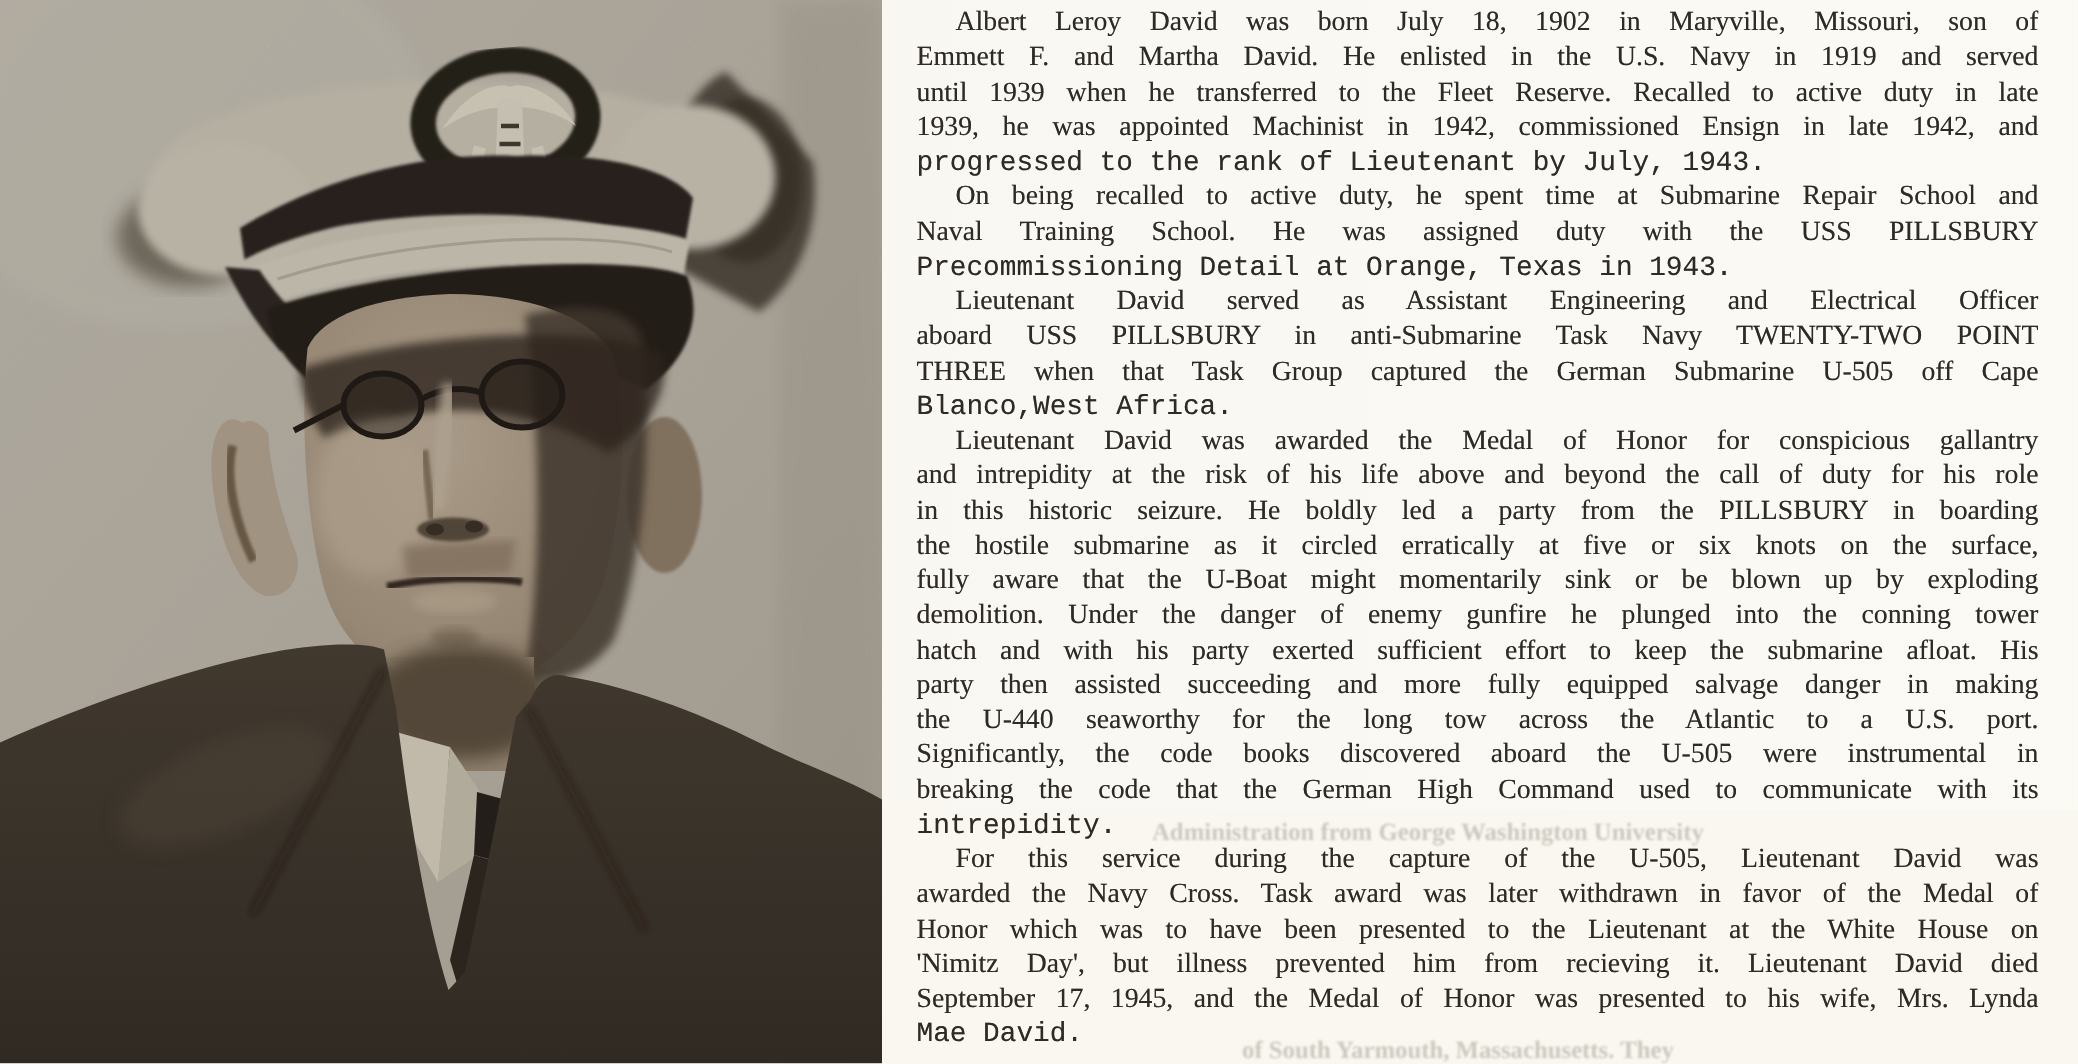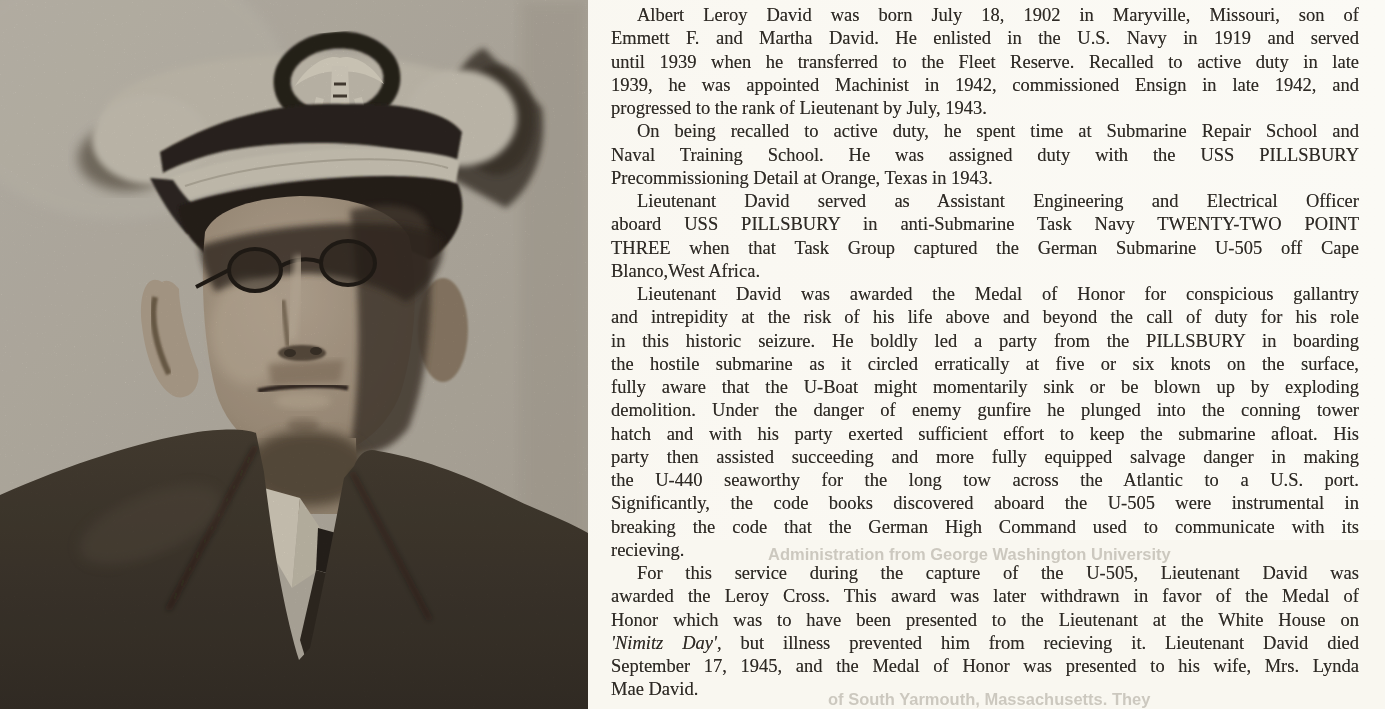--- a/index.html
+++ b/index.html
@@ -14,25 +14,25 @@
     font-family:"Liberation Serif","DejaVu Serif",serif;
     font-size:18.5px;color:#2e2a25;
     text-shadow:0 0 .4px rgba(46,42,37,.55);
   }
   .line{
     height:23.25px;line-height:23.25px;
     text-align:justify;text-align-last:justify;
     overflow:hidden;white-space:normal;
   }
   .line.first{text-indent:26px;}
-  .line.last{text-align-last:left;}
-  .italic{font-style:italic;}
+  .line.last{text-align-last:left;font-family:Liberation Mono, monospace;}
+  .italic{}
   
   .ghost{
-    position:absolute;font-family:Liberation Sans, sans-serif;
+    position:absolute;font-family:Liberation Serif, serif;
     font-weight:700;color:#8f897c;opacity:.42;filter:blur(.7px);
     font-size:16.5px;white-space:nowrap;
   }
   .ghost-1{left:768px;top:545px;}
   .ghost-2{left:828px;top:690px;}
 </style>
 </head>
 <body>
 
 <div class="page">
@@ -180,23 +180,23 @@
       <div class="line">and intrepidity at the risk of his life above and beyond the call of duty for his role</div>
       <div class="line">in this historic seizure.  He boldly led a party from the PILLSBURY in boarding</div>
       <div class="line">the hostile submarine as it circled erratically at five or six knots on the surface,</div>
       <div class="line">fully aware that the U-Boat might momentarily sink or be blown up by exploding</div>
       <div class="line">demolition. Under the danger of enemy gunfire he plunged into the conning tower</div>
       <div class="line">hatch and with his party exerted sufficient effort to keep the submarine afloat. His</div>
       <div class="line">party then assisted succeeding and more fully equipped salvage danger in making</div>
       <div class="line">the U-440 seaworthy for the long tow across the Atlantic to a U.S. port.</div>
       <div class="line">Significantly, the code books discovered aboard the U-505 were instrumental in</div>
       <div class="line">breaking the code that the German High Command used to communicate with its</div>
-      <div class="line last">recieving.</div>
+      <div class="line last">intrepidity.</div>
       <div class="line first">For this service during the capture of the U-505, Lieutenant David was</div>
-      <div class="line">awarded the Leroy Cross. This award was later withdrawn in favor of the Medal of</div>
+      <div class="line">awarded the Navy Cross. Task award was later withdrawn in favor of the Medal of</div>
       <div class="line">Honor which was to have been presented to the Lieutenant at the White House on</div>
       <div class="line"><span class="italic">'Nimitz Day',</span><span> but illness prevented him from recieving it. Lieutenant David died</span></div>
       <div class="line">September 17, 1945, and the Medal of Honor was presented to his wife, Mrs. Lynda</div>
       <div class="line last">Mae David.</div>
     </div>
 
   <div class="ghost ghost-1">Administration from George Washington University</div>
   <div class="ghost ghost-2">of South Yarmouth, Massachusetts. They</div>
 </div>
 

